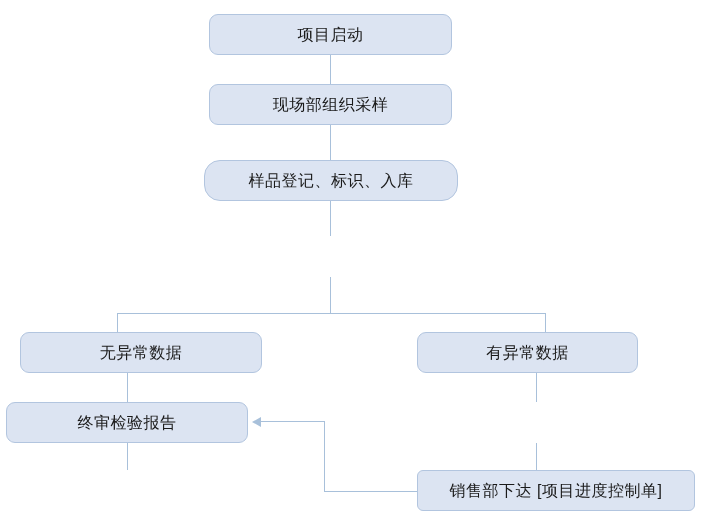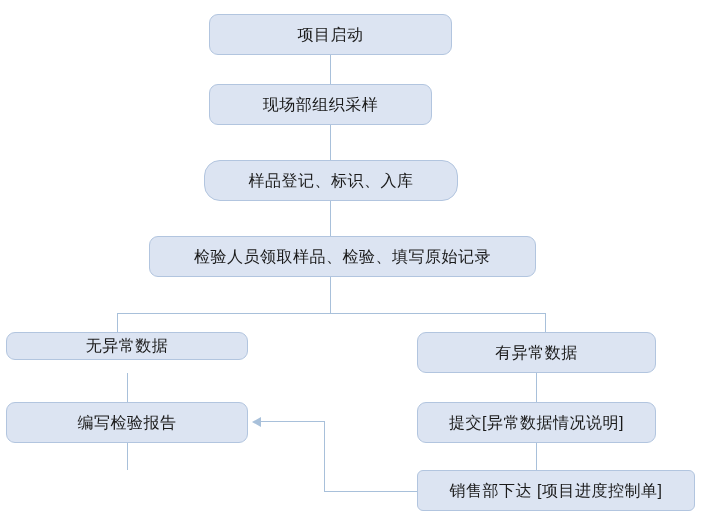--- a/index.html
+++ b/index.html
@@ -70,46 +70,40 @@
 
   <div class="connector h" style="left:324px; top:491px; width:93px;"></div>
   <div class="connector v" style="left:324px; top:421px; height:71px;"></div>
   <div class="connector h" style="left:259px; top:421px; width:66px;"></div>
   <div class="arrowhead" style="left:252px; top:417px;"></div>
 
   <div class="node" style="left:209px; top:14px; width:243px; height:41px;">
     <span>项目启动</span>
   </div>
 
-  <div class="node" style="left:209px; top:84px; width:223px; height:41px;">
+  <div class="node" style="left:209px; top:84px; width:243px; height:41px;">
     <span>现场部组织采样</span>
   </div>
 
   <div class="node" style="left:204px; top:160px; width:254px; height:41px;border-radius:16px;">
     <span>样品登记、标识、入库</span>
   </div>
 
-  <div class="node" style="left:149px; top:236px; width:387px; height:41px;">
-    <span>检验人员领取样品、检验、填写原始记录</span>
-  </div>
 
-  <div class="node" style="left:6px; top:332px; width:242px; height:28px;">
+  <div class="node" style="left:20px; top:332px; width:242px; height:41px;">
     <span>无异常数据</span>
   </div>
 
-  <div class="node" style="left:417px; top:332px; width:239px; height:41px;">
+  <div class="node" style="left:417px; top:332px; width:221px; height:41px;">
     <span>有异常数据</span>
   </div>
 
   <div class="node" style="left:6px; top:402px; width:242px; height:41px;">
-    <span>编写检验报告</span>
+    <span>终审检验报告</span>
   </div>
 
-  <div class="node" style="left:417px; top:402px; width:239px; height:41px;">
-    <span>提交[异常数据情况说明]</span>
-  </div>
 
 
   <div class="node" style="left:417px; top:470px; width:278px; height:41px;border-radius:6px;">
     <span>销售部下达 [项目进度控制单]</span>
   </div>
 
 </div>
 
 </body></html>

